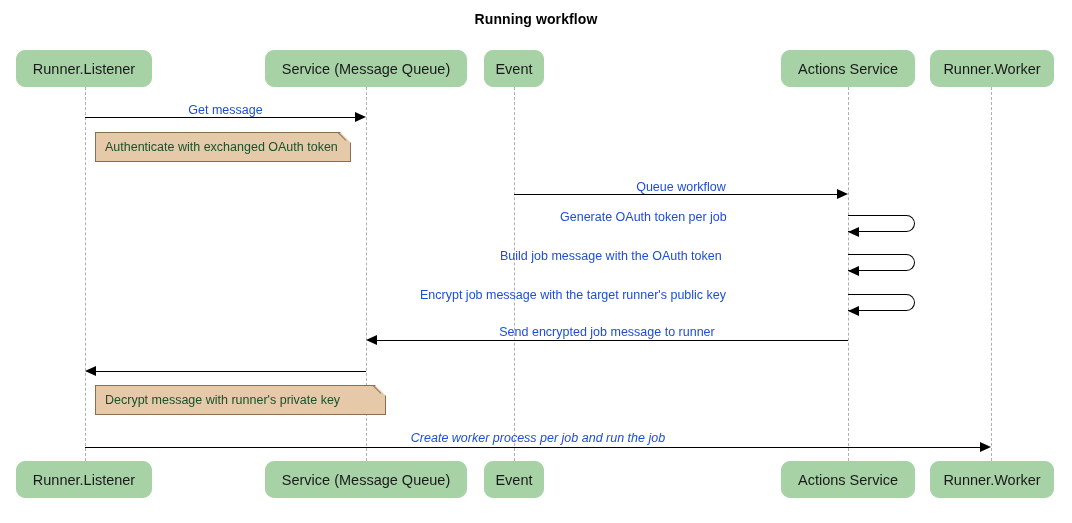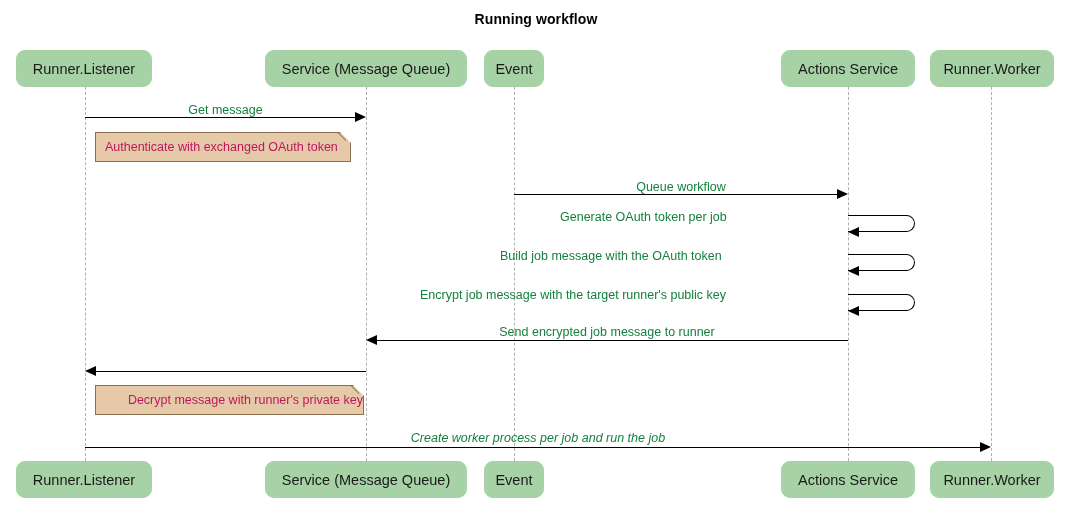--- a/index.html
+++ b/index.html
@@ -48,21 +48,21 @@
     color: #1a1a1a;
     white-space: nowrap;
     height: 37px;
   }
   .note {
     position: absolute;
     box-sizing: border-box;
     background: #e6c9a8;
     border: 1px solid #8a6f4f;
     font-size: 12.5px;
-    color: #be185d;
+    color: #14532d;
     display: flex;
     align-items: center;
     padding-left: 9px;
     white-space: nowrap;
     height: 30px;
   }
   .note-fold {
     position: absolute;
     top: -1px;
     right: -1px;
@@ -106,21 +106,21 @@
     border-left: 11px solid #000000;
   }
   .arrow-head.left {
     border-top: 5px solid transparent;
     border-bottom: 5px solid transparent;
     border-right: 11px solid #000000;
   }
   .msg-label {
     position: absolute;
     font-size: 12.5px;
-    color: #15803d;
+    color: #1d4ed8;
     white-space: nowrap;
     text-align: center;
   }
   .msg-label.right-align {
     text-align: left;
   }
   .selfloop {
     position: absolute;
     box-sizing: border-box;
     border: 1.4px solid #000000;
@@ -200,21 +200,21 @@
   <div class="selfloop" style="left:848px; top:294px; width:67px; height:17px;"></div>
   <div class="arrow-head left" style="left:848px; top:306px;"></div>
 
   <div class="msg-label" style="left:366px; top:325px; width:482px;">Send encrypted job message to runner</div>
   <div class="msg-line" style="left:377px; top:340px; width:471px;"></div>
   <div class="arrow-head left" style="left:366px; top:335px;"></div>
 
   <div class="msg-line" style="left:96px; top:371px; width:270px;"></div>
   <div class="arrow-head left" style="left:85px; top:366px;"></div>
 
-  <div class="note" style="left:95px; top:385px; width:269px;justify-content:flex-end;">
+  <div class="note" style="left:95px; top:385px; width:291px;">
     <span>Decrypt message with runner's private key</span>
     <span class="note-fold"></span>
     <span class="note-fold-edge"></span>
   </div>
 
   <div class="msg-label" style="left:85px; top:431px; width:906px;font-style:italic;">Create worker process per job and run the job</div>
   <div class="msg-line" style="left:85px; top:447px; width:897px;"></div>
   <div class="arrow-head right" style="left:980px; top:442px;"></div>
 
 </div>

